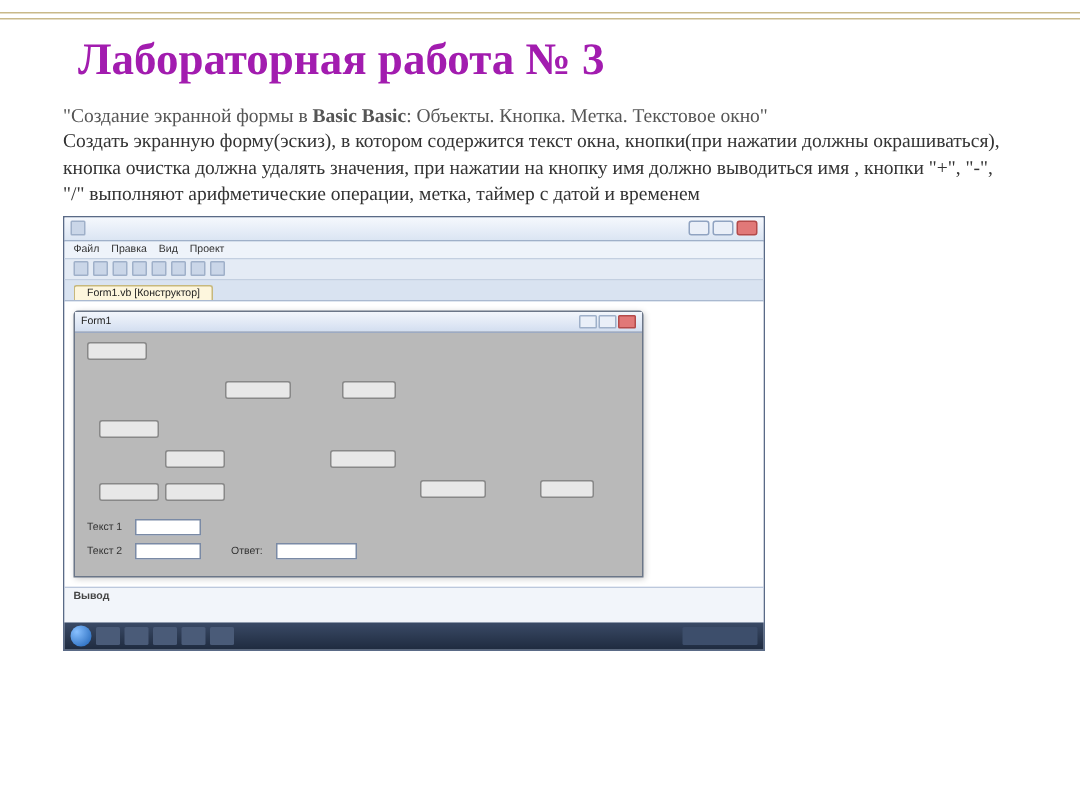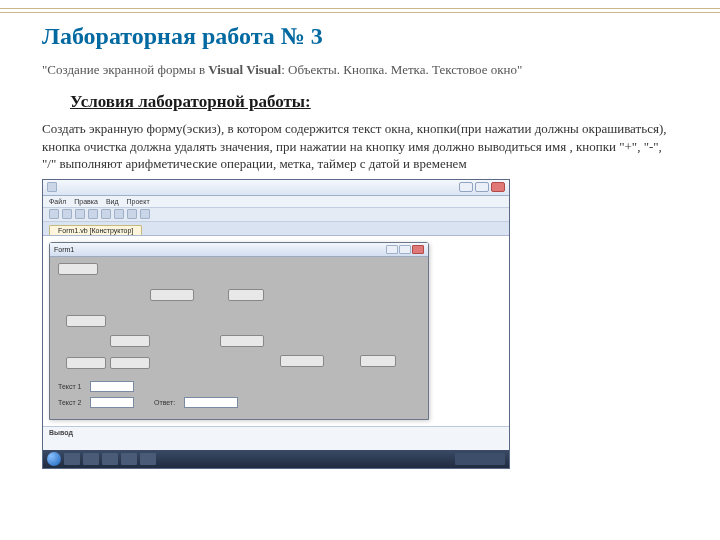--- a/index.html
+++ b/index.html
@@ -15,24 +15,24 @@
 .rule {
   height: 1px;
   background: #c9b98a;
 }
 .rule.top { margin-top: 8px; }
 .rule.gap { margin-top: 3px; }
 .content {
   padding: 0 42px;
 }
 .title {
-  font-size: 24px;
+  font-size: 30px;
   font-weight: bold;
-  margin: 10px 0 12px 0;
-  color: #0369a1;
+  margin: 10px 0 12px 10px;
+  color: #a21caf;
 }
 .subtitle {
   font-size: 13px;
   color: #555;
 }
 .subtitle .lbl-bold { font-weight: bold; }
 .section-heading {
   font-size: 17px;
   font-weight: bold;
   text-decoration: underline;
@@ -198,23 +198,22 @@
 </style>
 </head>
 <body>
 
 <div class="rule top"></div>
 <div class="rule gap"></div>
 
 <div class="content">
   <h1 class="title">Лабораторная работа № 3</h1>
   <p class="subtitle">
-    <span>"Создание экранной формы в </span><span class="lbl-bold">Visual Visual</span><span>: Объекты. Кнопка. Метка. Текстовое окно"</span>
+    <span>"Создание экранной формы в </span><span class="lbl-bold">Basic Basic</span><span>: Объекты. Кнопка. Метка. Текстовое окно"</span>
   </p>
-  <h2 class="section-heading">Условия лабораторной работы:</h2>
   <p class="body-text">Создать экранную форму(эскиз), в котором содержится текст окна, кнопки(при нажатии должны окрашиваться), кнопка очистка должна удалять значения, при нажатии на кнопку имя должно выводиться имя , кнопки "+", "-", "/" выполняют арифметические операции, метка, таймер с датой и временем</p>
 </div>
 
 <div class="screenshot-wrap">
   <div class="ide">
     <div class="ide-titlebar">
       <span class="tb-ico"></span>
       <div class="win-btns">
         <div class="win-btn"></div>
         <div class="win-btn"></div>

